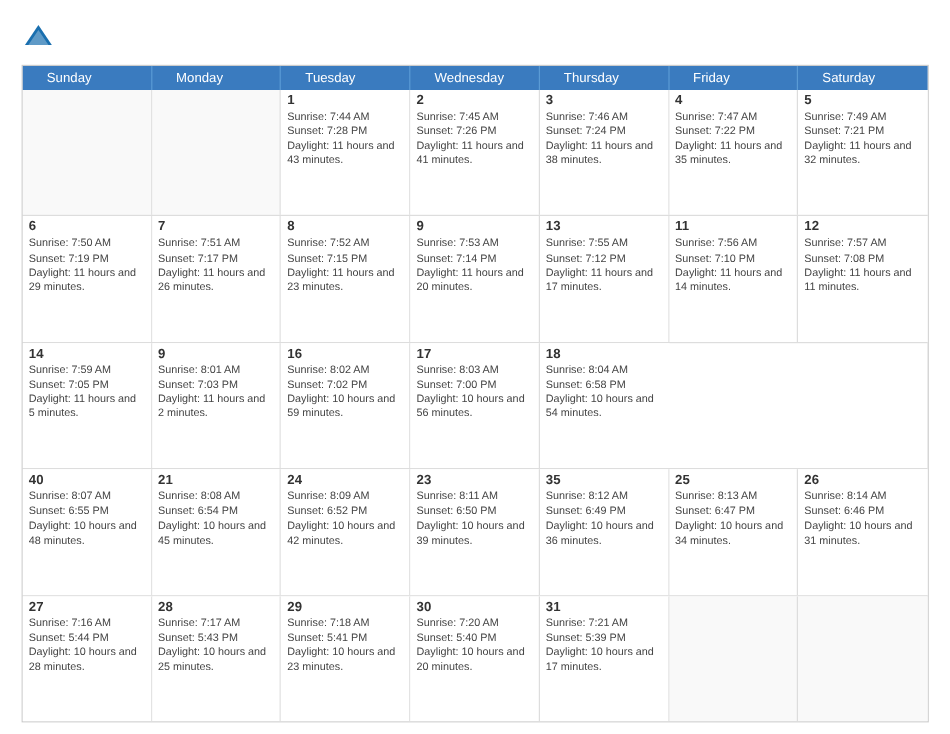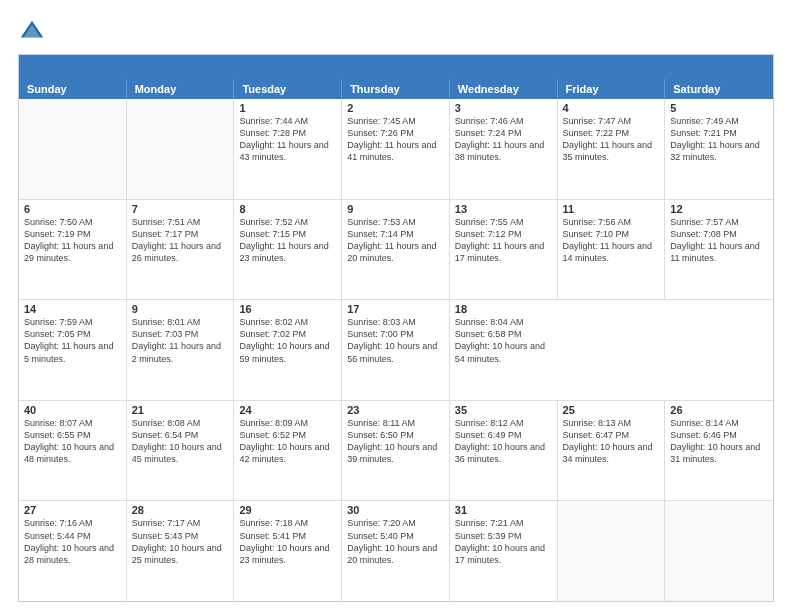--- a/index.html
+++ b/index.html
@@ -62,24 +62,23 @@
       border: 1px solid #ccc;
     }
     .cal-header {
       display: grid;
       grid-template-columns: repeat(7, 1fr);
       background: #3a7bbf;
     }
     .cal-header-cell {
       color: #fff;
       font-size: 11px;
-      font-weight: bold;
-      padding: 4px 8px;
+      font-weight: normal;
+      padding: 4px 20px;
       border-right: 1px solid #5a9bd5;
-      margin-top: 24px;
     }
     .cal-header-cell:last-child { border-right: none; }
     .cal-body {
       flex: 1;
       display: flex;
       flex-direction: column;
     }
     .cal-row {
       display: grid;
       grid-template-columns: repeat(7, 1fr);
@@ -128,22 +127,22 @@
       <h1></h1>
       <h2></h2>
     </div>
   </div>
 
   <div class="calendar">
     <div class="cal-header">
     <div class="cal-header-cell">Sunday</div>
         <div class="cal-header-cell">Monday</div>
         <div class="cal-header-cell">Tuesday</div>
+        <div class="cal-header-cell">Wednesday</div>
         <div class="cal-header-cell">Thursday</div>
-        <div class="cal-header-cell">Wednesday</div>
         <div class="cal-header-cell">Friday</div>
         <div class="cal-header-cell">Saturday</div>
       </div>
     <div class="cal-body">
     <div class="cal-row">
           <div class="cal-cell empty"></div>
           <div class="cal-cell empty"></div>
           <div class="cal-cell">
             <span class="day-num">1</span>
             <div class="cell-text">Sunrise: 7:44 AM<br>Sunset: 7:28 PM<br>Daylight: 11 hours and 43 minutes.</div>

